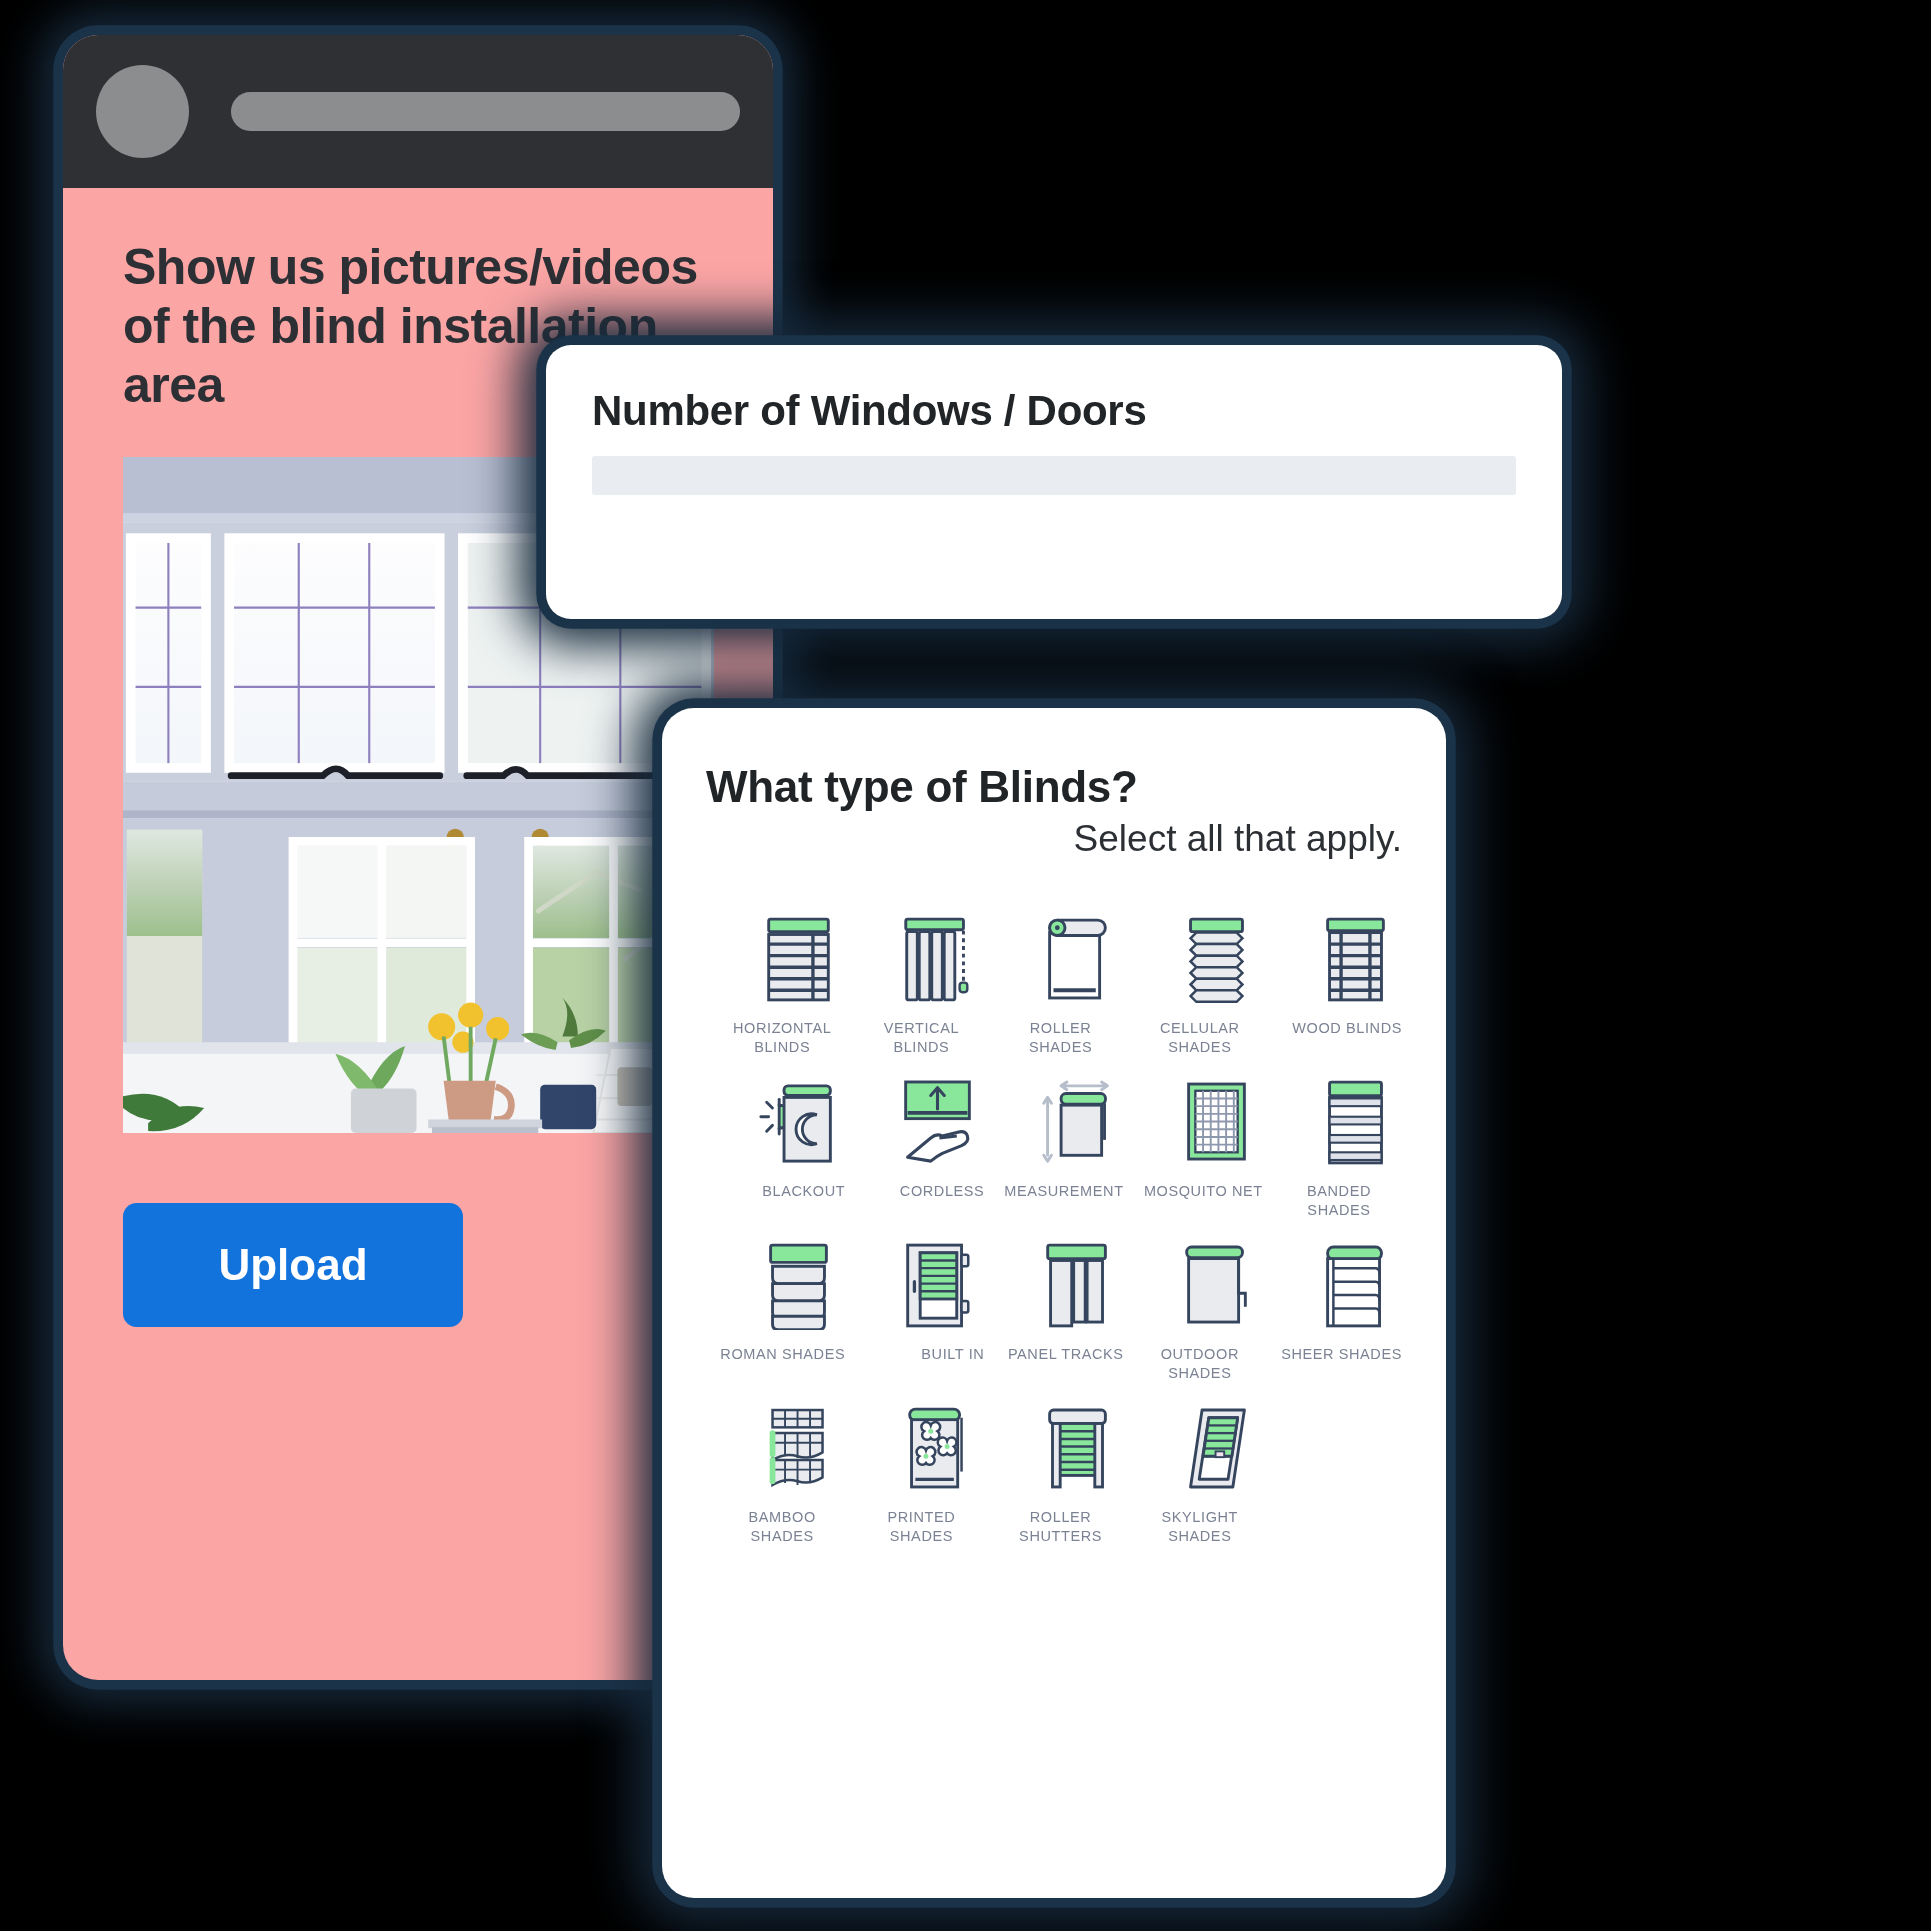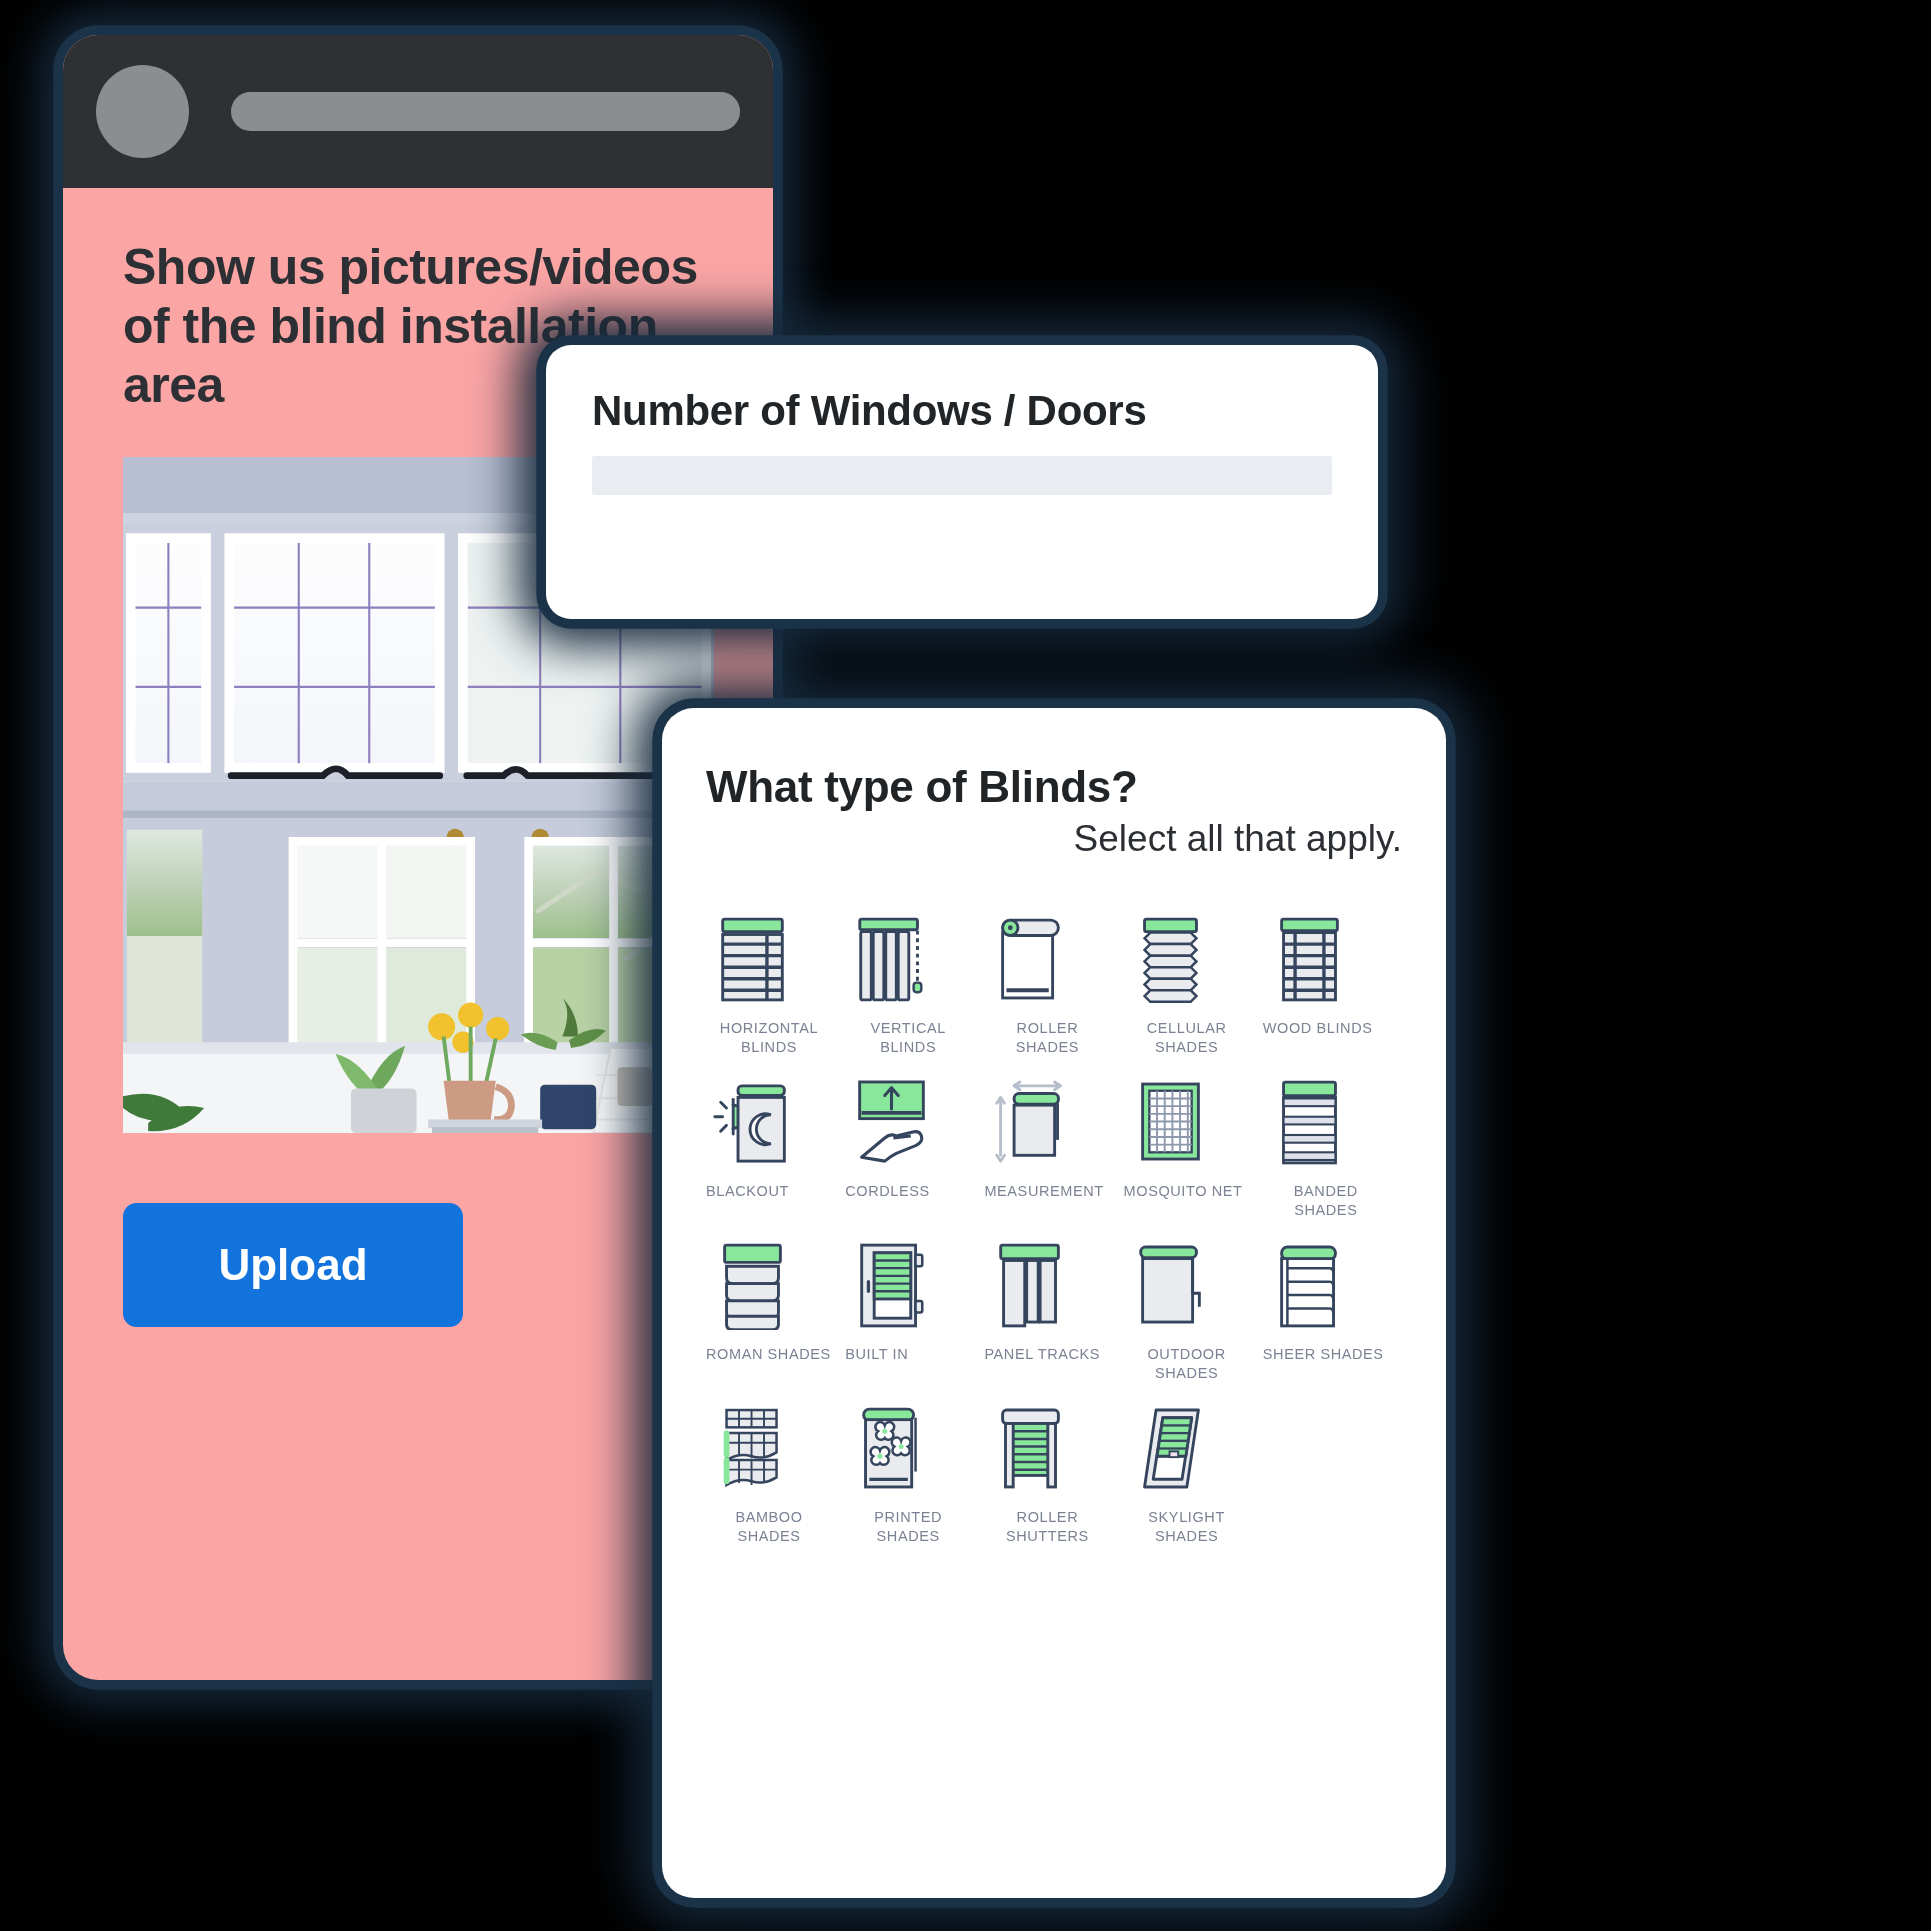--- a/index.html
+++ b/index.html
@@ -42,21 +42,21 @@
   .upload-btn {
     margin-top: 70px; width: 340px; height: 124px;
     background: #1273dd; color: #fff; border: none; border-radius: 13.5px;
     font-family: "Liberation Sans", sans-serif;
     font-size: 44px; font-weight: 700; cursor: pointer;
   }
 
   
   .windows-card {
     position: absolute; left: 546px; top: 345px;
-    width: 832px; height: 274px;
+    width: 1016px; height: 274px;
     background: #fff; border-radius: 25px;
     box-shadow: 0 0 0 9.7px #1b3349, 0 0 48px 27px #16293b;
     padding: 42px 46px 0 46px;
   }
   .windows-title { font-size: 42px; font-weight: 700; color: #222528; letter-spacing: -0.3px; }
   .windows-sub { font-size: 37px; color: #2d3034; line-height: 1.22; margin-top: 3.9px; }
   .windows-input {
     margin-top: 21px; height: 39px; width: 100%;
     background: #e9ecf0; border: none; border-radius: 2.9px;
   }
@@ -71,21 +71,21 @@
   }
   .blinds-title { font-size: 44px; font-weight: 700; color: #212427; letter-spacing: -0.3px; }
   .blinds-sub { font-size: 37px; color: #2c2f33; margin-top: 5.8px; text-align: right; }
 
   .blinds-grid {
     margin-top: 44px;
     display: grid; grid-template-columns: repeat(5, 1fr);
     row-gap: 9.7px; column-gap: 0;
   }
   .blind-item {
-    display: flex; flex-direction: column; align-items: flex-start;
+    display: flex; flex-direction: column; align-items: flex-end;
     cursor: pointer; padding-top: 5.8px;
   }
   .blind-icon { width: 93px; height: 100px; display: flex; align-items: center; justify-content: center; }
   .blind-icon svg { display: block; }
   .blind-label {
     margin-top: 9.7px; font-size: 14.5px; letter-spacing: 0.6px;
     color: #7b8293; text-align: center; line-height: 1.3;
     text-transform: uppercase; max-width: 126px;
   }
 </style>

